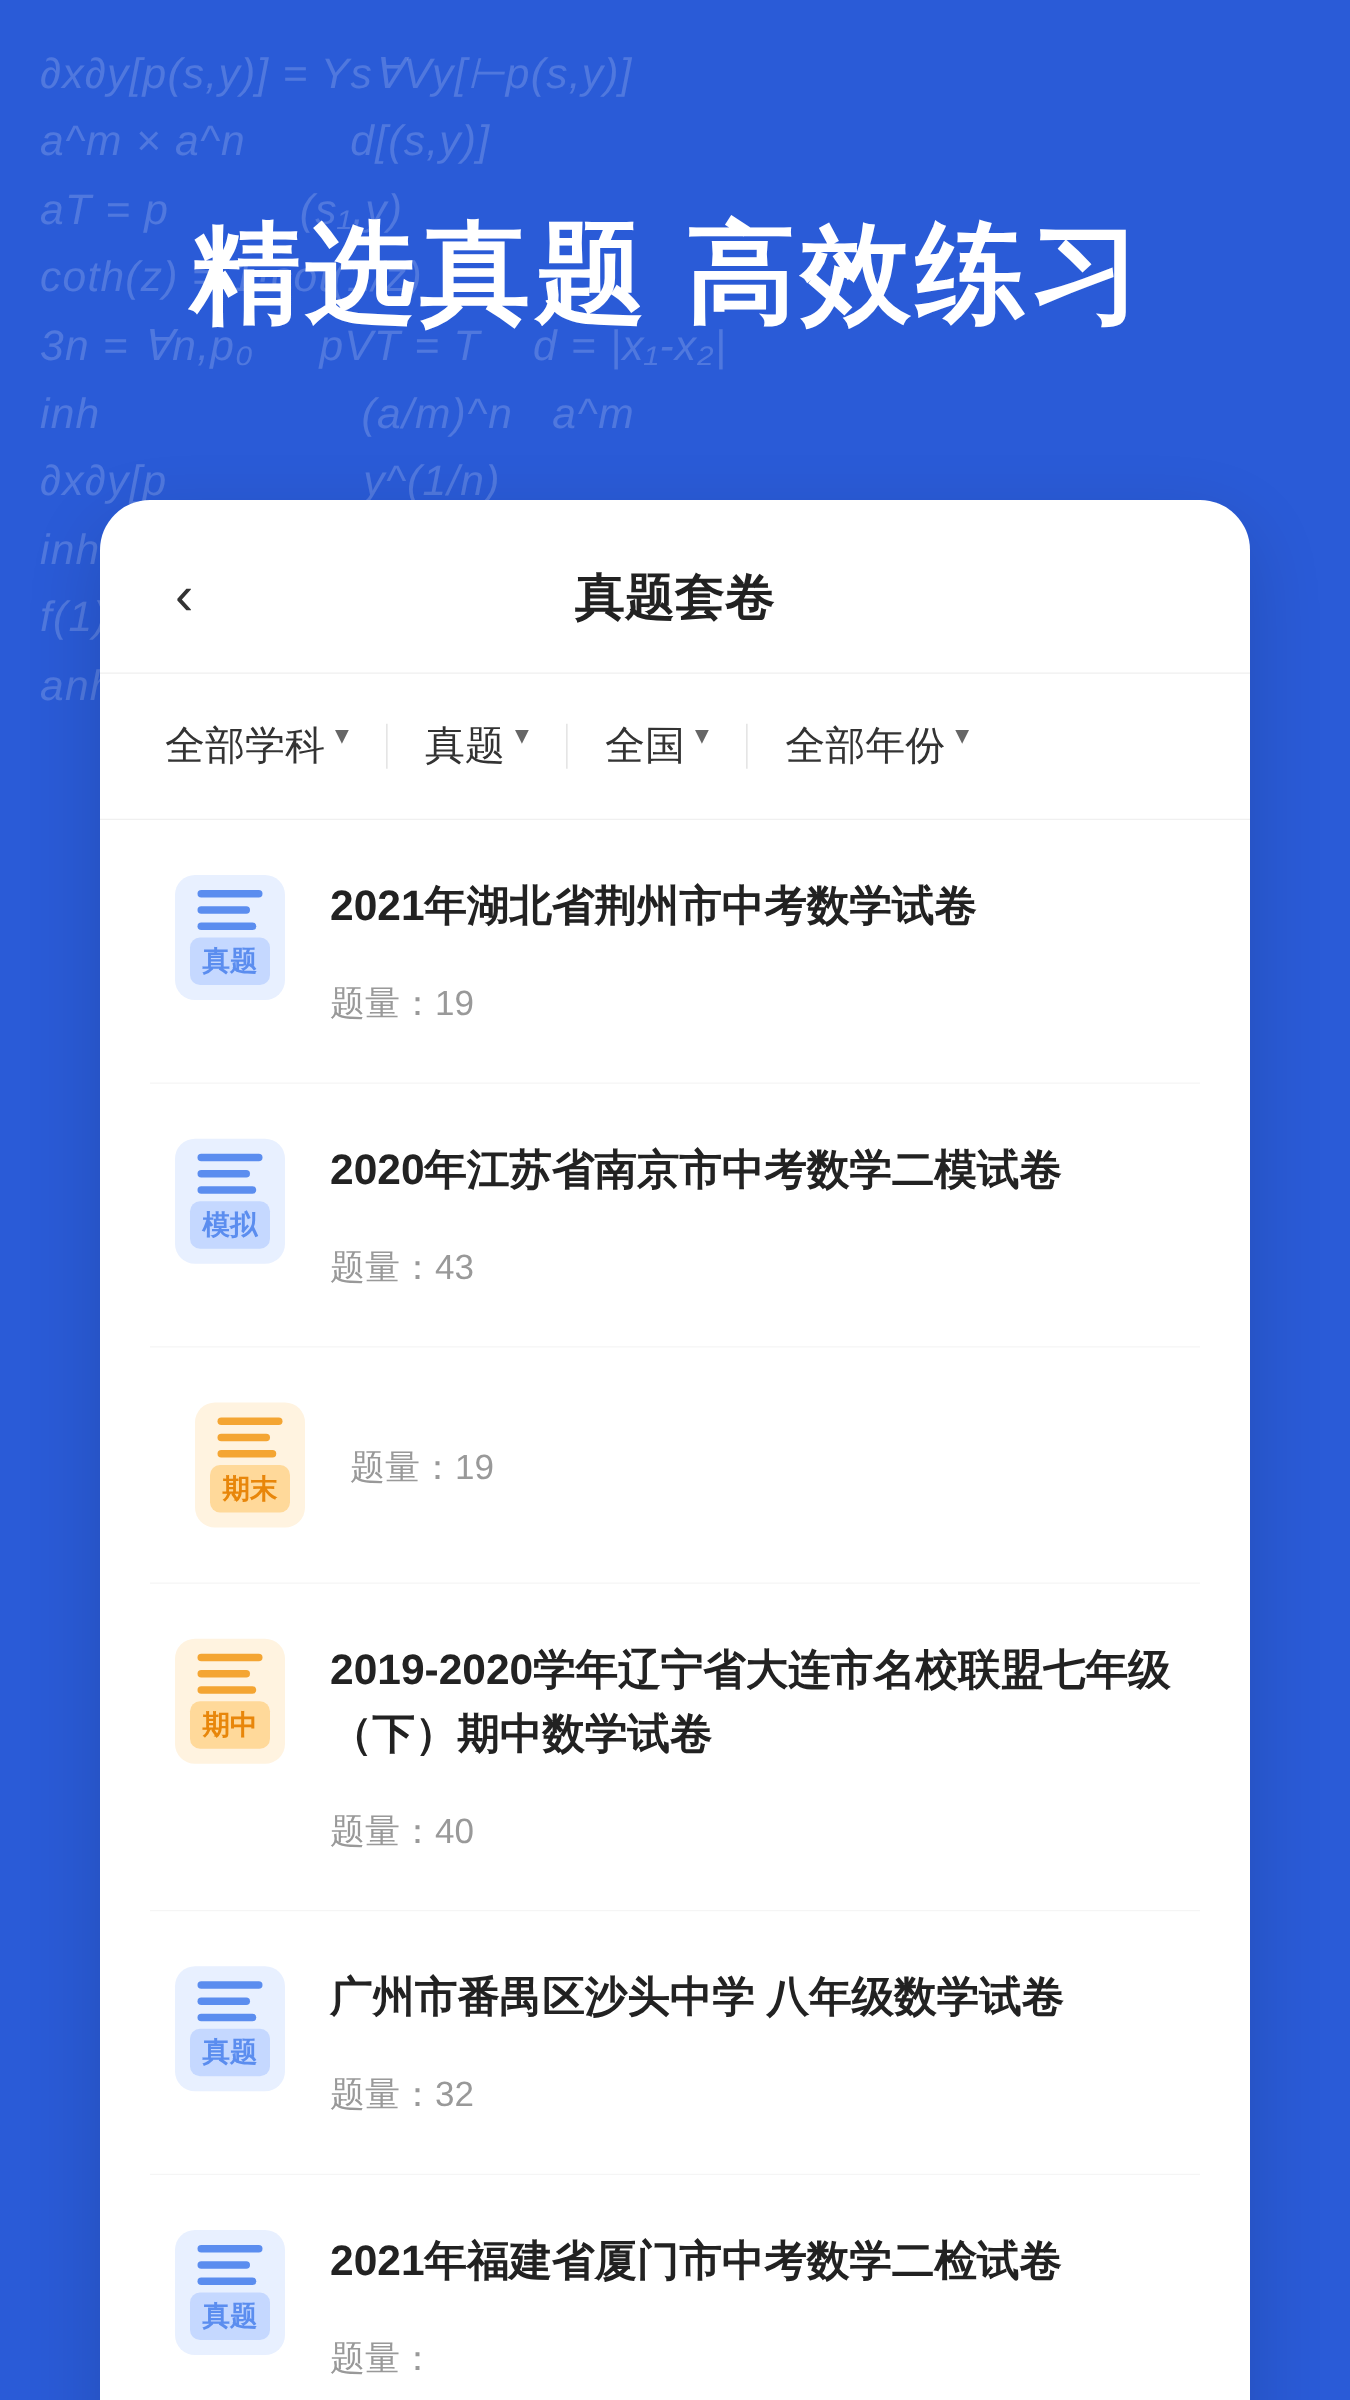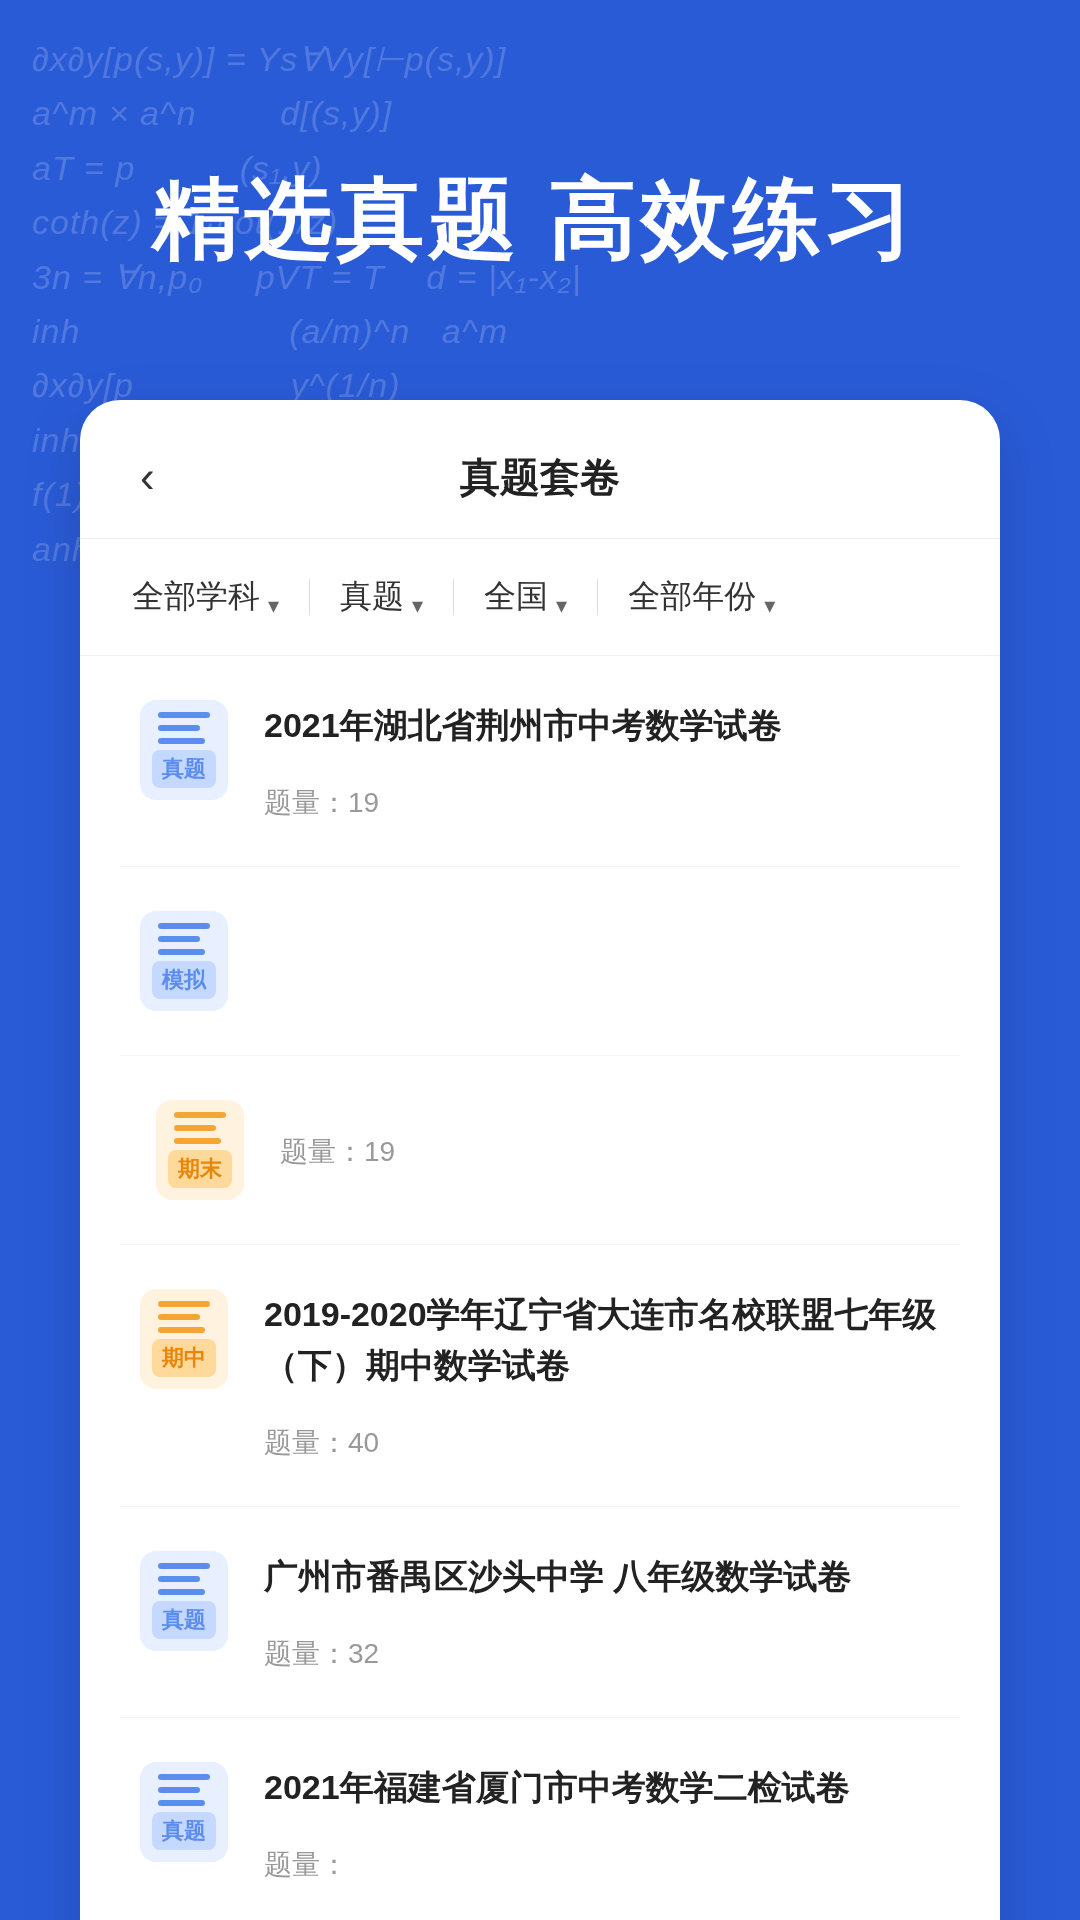--- a/index.html
+++ b/index.html
@@ -87,21 +87,21 @@
     .filter-bar {
       display: flex;
       align-items: center;
       padding: 36px 52px;
       border-bottom: 1px solid #f0f0f0;
       gap: 0;
     }
 
     .filter-item {
       display: flex;
-      align-items: flex-end;
+      align-items: flex-start;
       gap: 8px;
       font-size: 32px;
       color: #333;
       cursor: pointer;
       padding: 0 20px;
     }
 
     .filter-item:first-child {
       padding-left: 0;
     }
@@ -306,20 +306,26 @@
 
     <div class="list-item">
       <div class="item-badge badge-moni">
         <div class="badge-lines">
           <div class="badge-line"></div>
           <div class="badge-line"></div>
           <div class="badge-line"></div>
         </div>
         <div class="badge-label">模拟</div>
       </div>
+      <div class="item-content">
+        <div class="item-title">2020年江苏省南京市中考数学二模试卷</div>
+        <div class="item-meta">
+          <span>题量：</span><span>43</span>
+        </div>
+      </div>
     </div>
 
     <div class="list-item">
       <div class="item-badge badge-qimo">
         <div class="badge-lines">
           <div class="badge-line"></div>
           <div class="badge-line"></div>
           <div class="badge-line"></div>
         </div>
         <div class="badge-label">期末</div>

